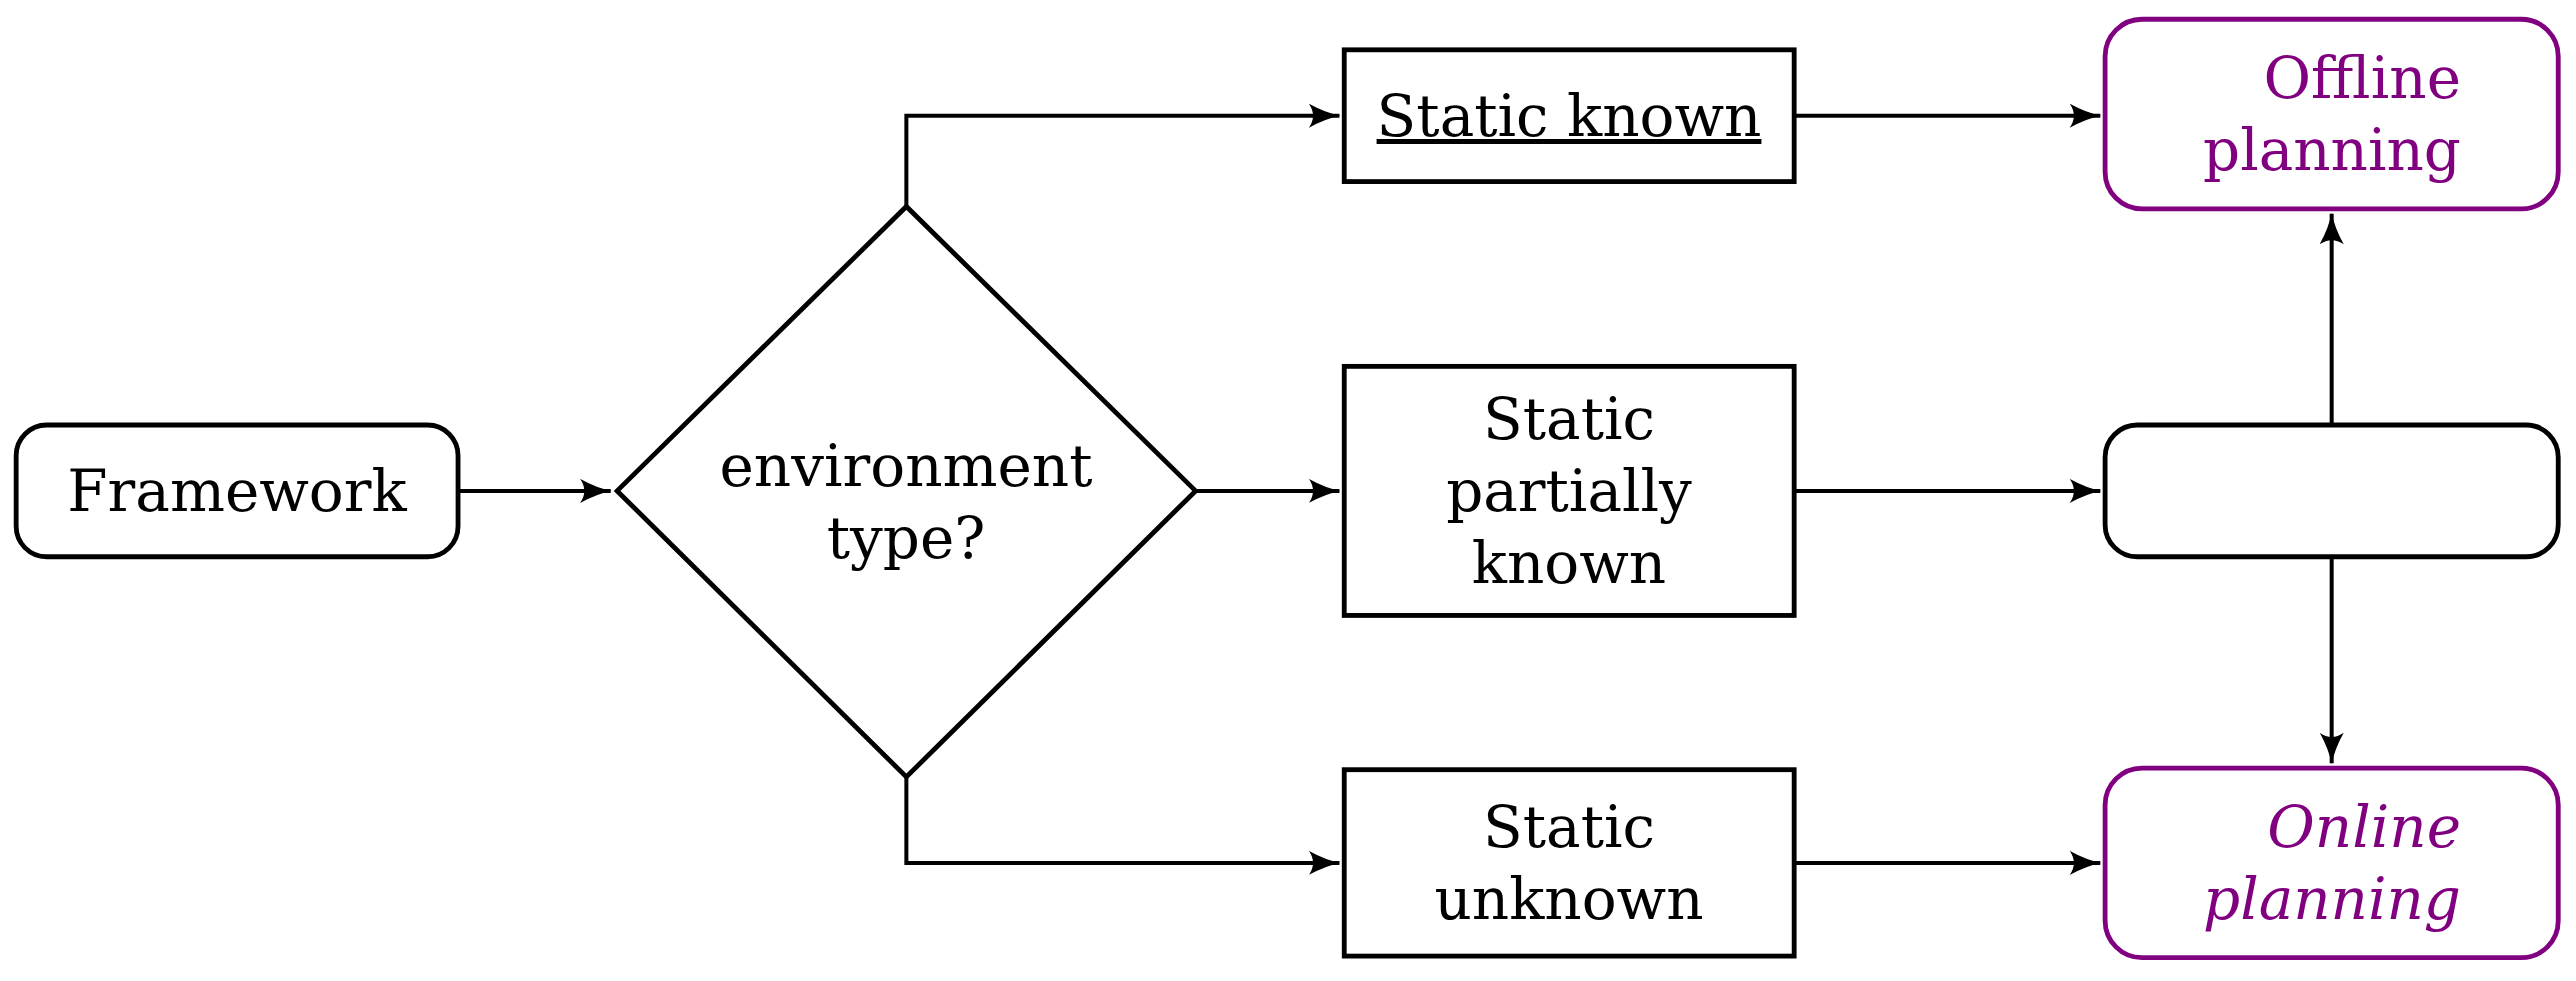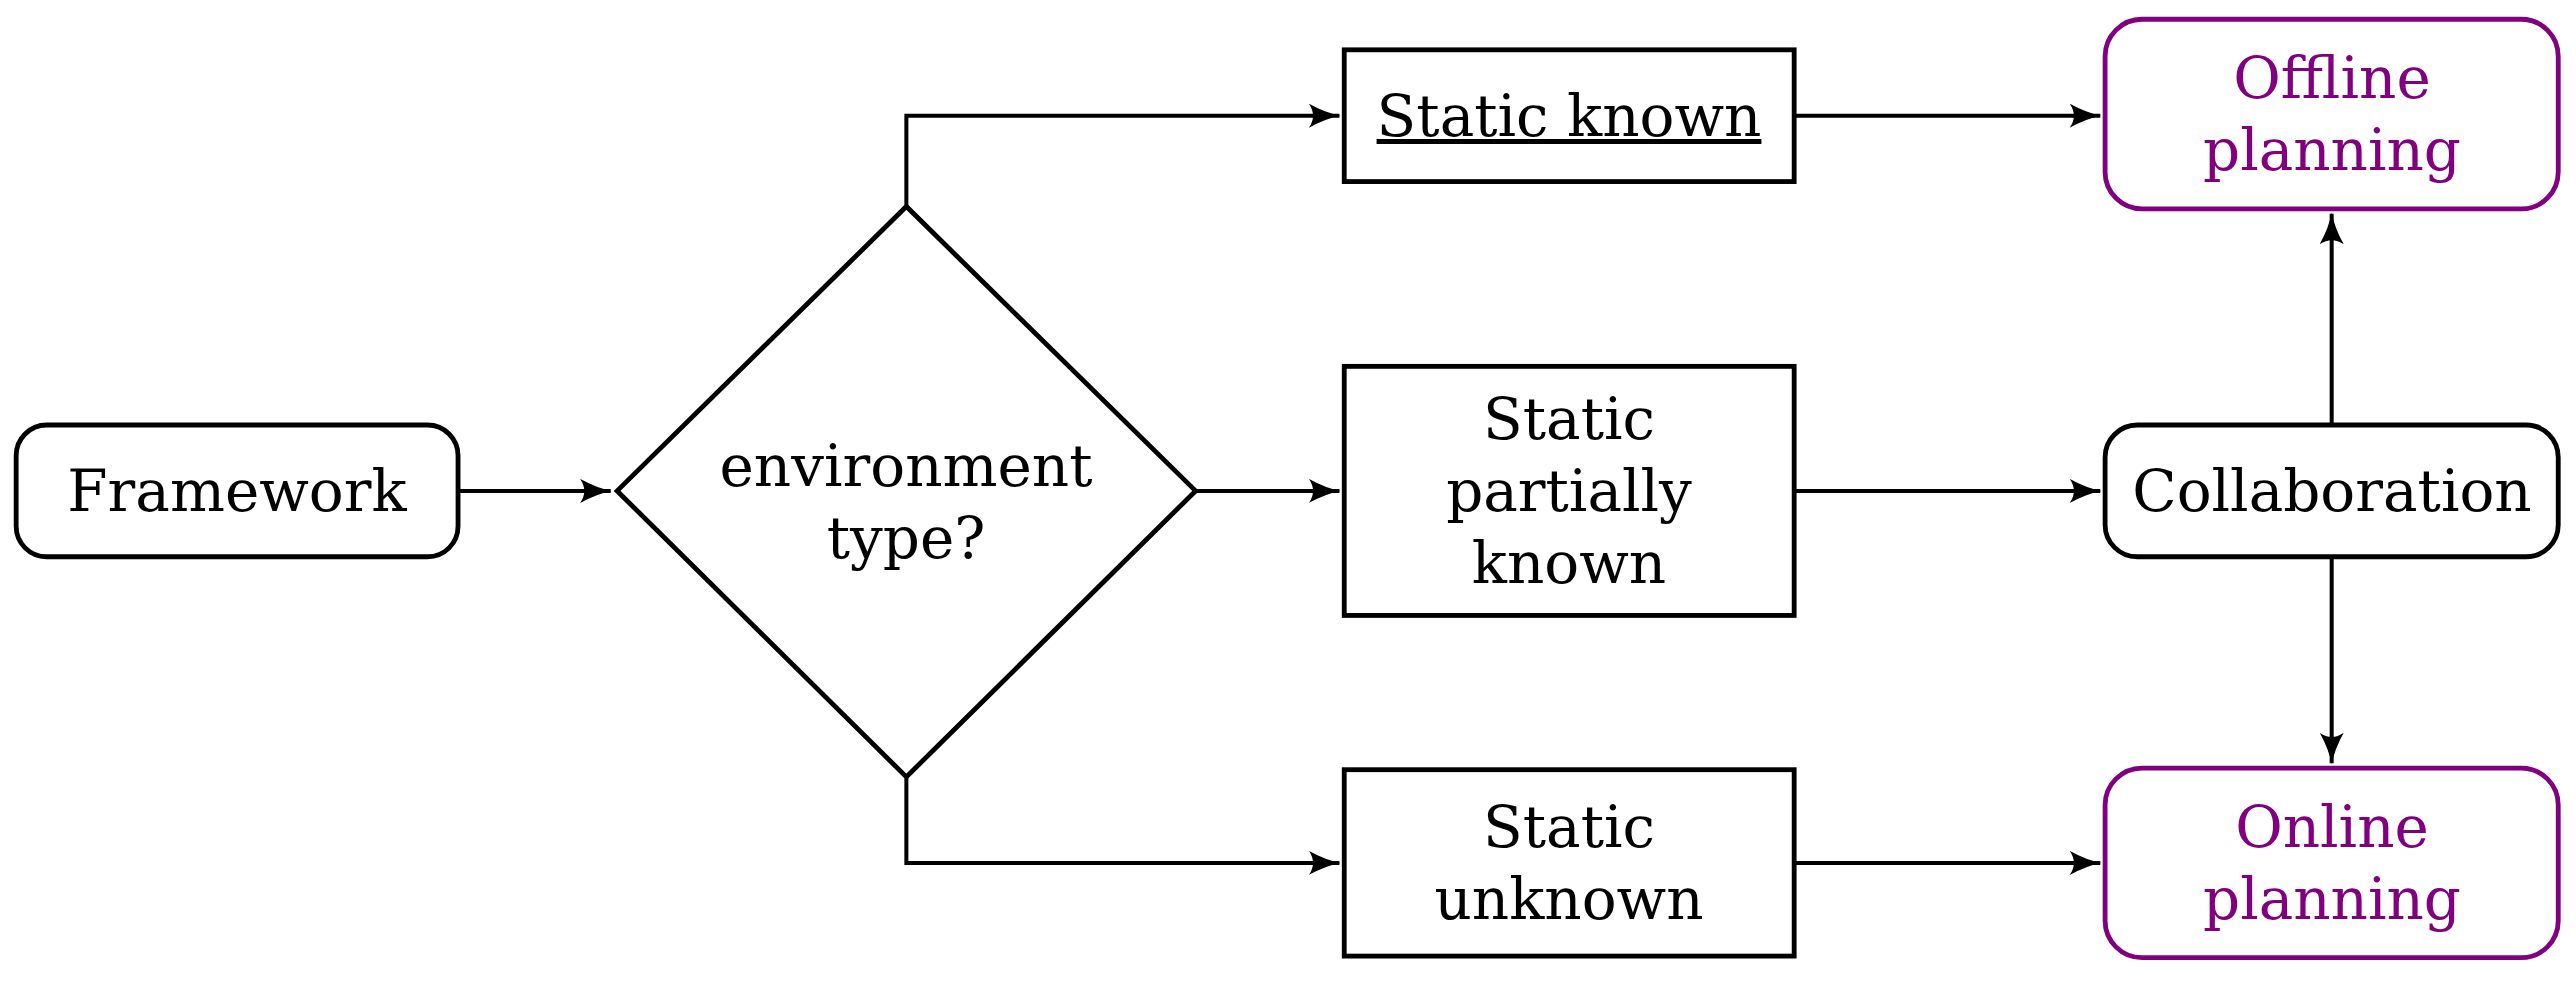--- a/index.html
+++ b/index.html
@@ -22,21 +22,21 @@
   .node-label{
     position:absolute;
     transform:translate(-50%,-50%);
     font-size:58px;
     line-height:72px;
     color:var(--ink);
     text-align:center;
     white-space:pre-line;
     user-select:none;
   }
-  .node-label.purple{color:var(--accent);}
+  .node-label.purple{color:var(--accent);text-align:right;}
 </style>
 </head>
 <body>
 
 <div class="canvas">
 
   <svg viewBox="0 0 3206 1221">
     <defs>
       <marker id="arrowhead" markerUnits="userSpaceOnUse" markerWidth="40" markerHeight="30" viewBox="0 0 34 26" refX="33" refY="13" orient="auto">
         <path d="M0,0 Q18,10 34,13 Q18,16 0,26 Q9,13 0,0 Z" fill="#000000"></path>
@@ -65,20 +65,19 @@
 
   <div class="node-label" style="left:906px; top:502px;">environment
 type?</div>
   <div class="node-label" style="left:237px; top:491px;">Framework</div>
   <div class="node-label" style="left:1569px; top:116px;text-decoration:underline;">Static known</div>
   <div class="node-label" style="left:1569px; top:491px;">Static
 partially
 known</div>
   <div class="node-label" style="left:1569px; top:863px;">Static
 unknown</div>
-  <div class="node-label" style="left:2332px; top:491px;">Collaboration</div>
   <div class="node-label purple" style="left:2332px; top:114px;">Offline
 planning</div>
-  <div class="node-label purple" style="left:2332px; top:863px;">Online
+  <div class="node-label purple" style="left:2332px; top:863px;font-style:italic;">Online
 planning</div>
 
 </div>
 
 
 </body></html>

